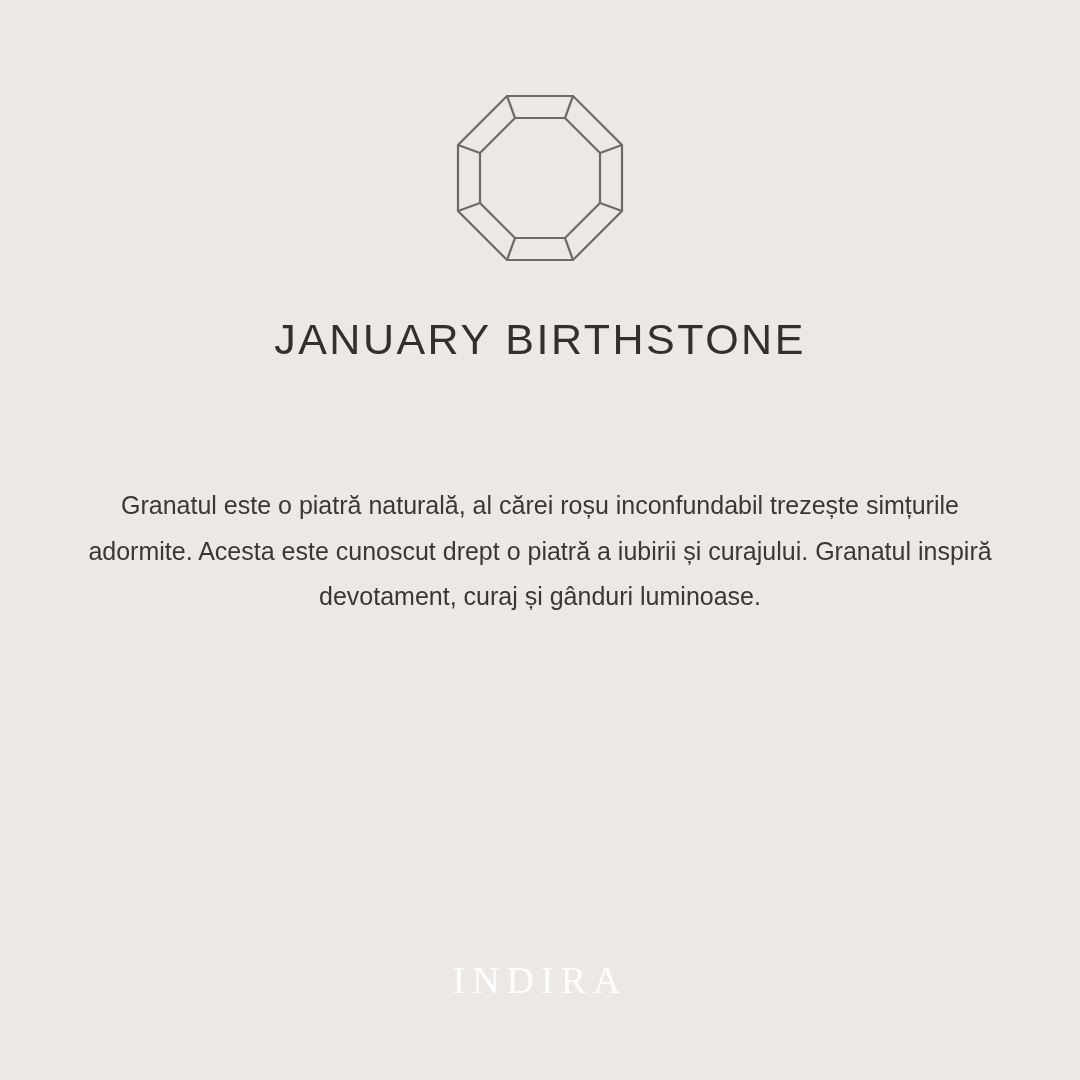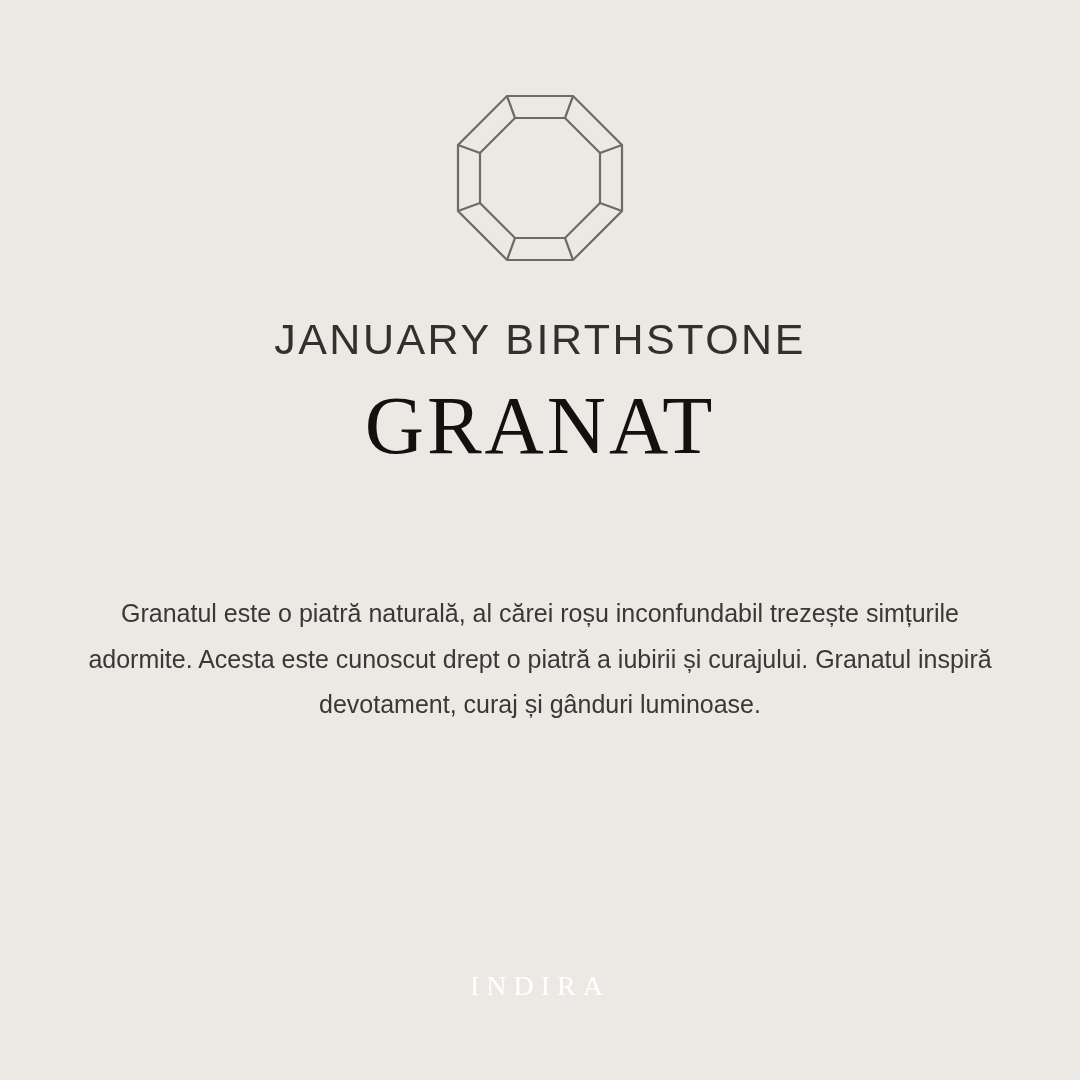--- a/index.html
+++ b/index.html
@@ -62,21 +62,21 @@
     color: #3a3735;
     font-weight: 300;
   }
   .brand {
     position: absolute;
     left: 0;
     right: 0;
     bottom: 78px;
     text-align: center;
     font-family: "Liberation Serif", serif;
-    font-size: 28px;
+    font-size: 38px;
     letter-spacing: 7px;
     color: #ffffff;
     font-weight: 400;
   }
 </style>
 </head>
 <body>
 
 <div class="card">
 
@@ -92,19 +92,18 @@
         <line x1="118" y1="167" x2="110" y2="145"></line>
         <line x1="52" y1="167" x2="60" y2="145"></line>
         <line x1="3" y1="118" x2="25" y2="110"></line>
         <line x1="3" y1="52" x2="25" y2="60"></line>
       </g>
     </svg>
   </div>
 
   <div class="eyebrow">JANUARY BIRTHSTONE</div>
 
-  <div class="stone-name">GRANAT</div>
 
   <div class="description">Granatul este o piatră naturală, al cărei roșu inconfundabil trezește simțurile adormite. Acesta este cunoscut drept o piatră a iubirii și curajului. Granatul inspiră devotament, curaj și gânduri luminoase.</div>
 
   <div class="brand">INDIRA</div>
 
 </div>
 
 </body></html>

